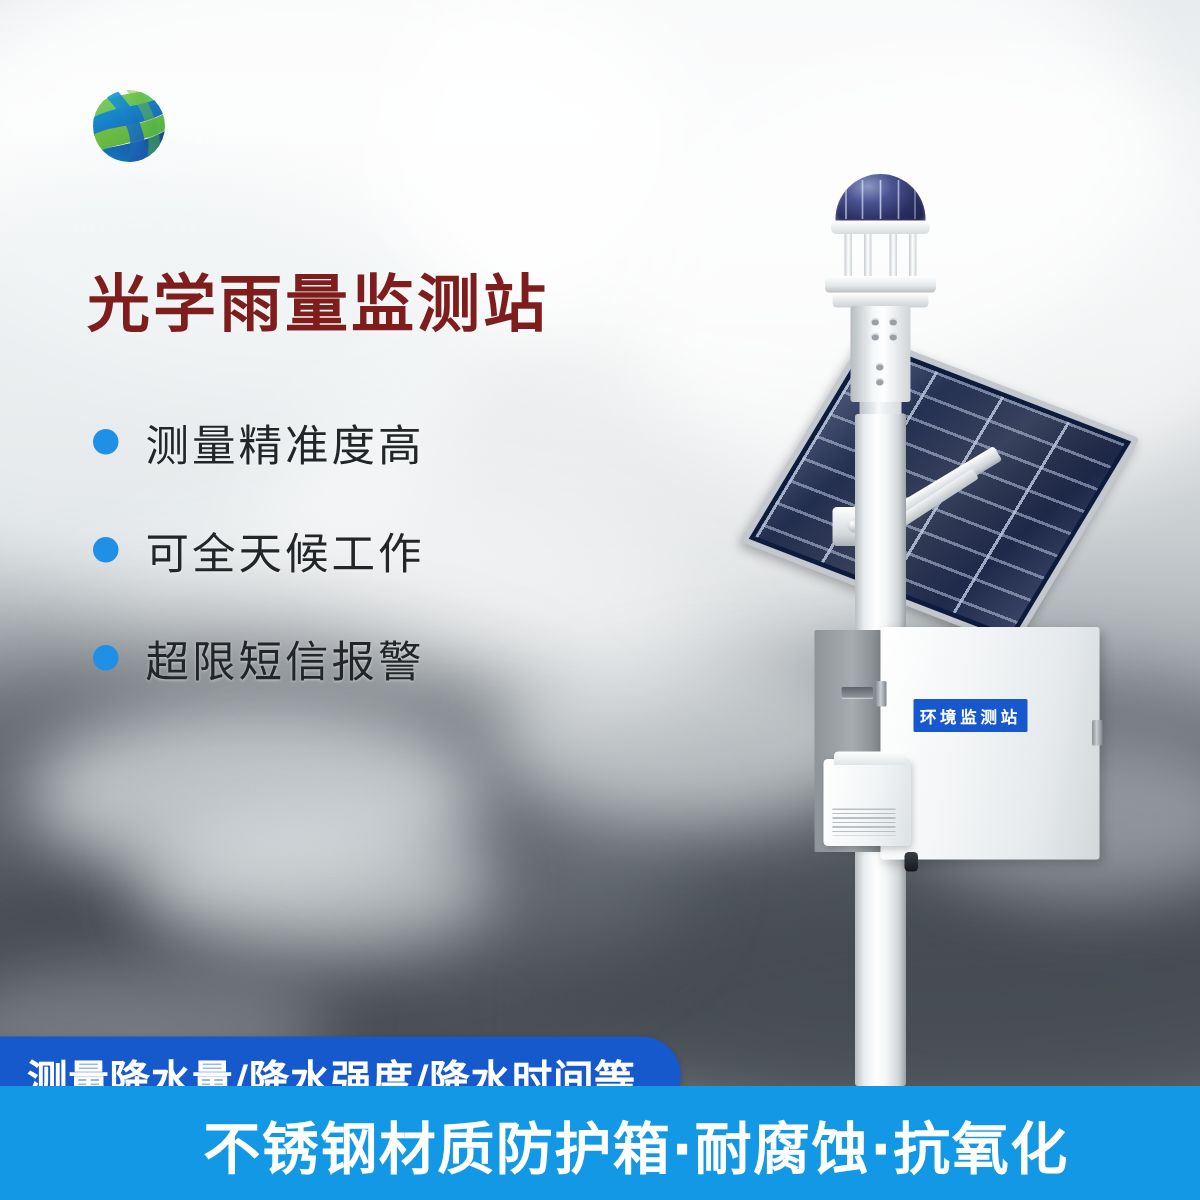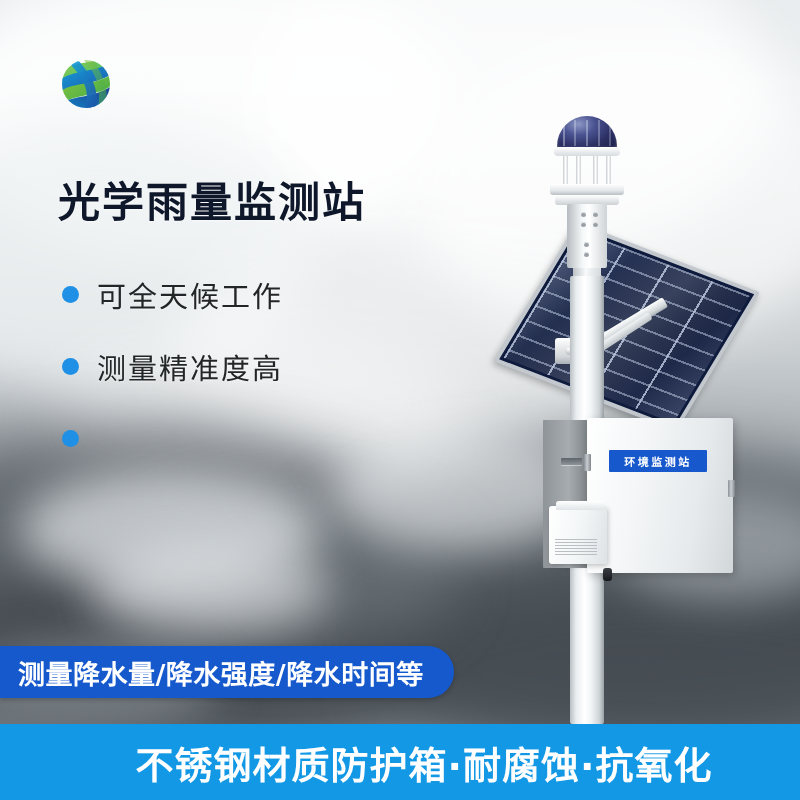--- a/index.html
+++ b/index.html
@@ -48,42 +48,42 @@
   .logo-mark{width:52px;height:52px;position:relative;flex:0 0 auto;}
   .logo-text{
     font-size:33px;font-weight:bold;color:#1d1d1d;letter-spacing:1px;
     position:relative;line-height:1;font-family:"DejaVu Sans","Liberation Sans",sans-serif;
   }
   .logo-reg{position:absolute;right:-16px;top:-9px;font-size:12px;font-weight:normal;}
 
   
   .headline{
     position:absolute;left:58px;top:168px;
-    font-size:42px;font-weight:bold;color:#0f172a;letter-spacing:2px;
+    font-size:42px;font-weight:bold;color:#7f1d1d;letter-spacing:2px;
     font-family:Liberation Serif, serif;
     text-shadow:0 1px 2px rgba(255,255,255,.55);
   }
 
   
   .bullets{position:absolute;left:62px;top:258px;}
   .bullet{display:flex;align-items:center;height:72px;}
   .dot{
     width:17px;height:17px;border-radius:50%;
     background:#1f90e6;flex:0 0 auto;margin-right:18px;
     box-shadow:0 0 0 0 rgba(0,0,0,0);
   }
   .bullet-text{
     font-size:29px;color:#232628;letter-spacing:2px;font-weight:500;
     font-family:"DejaVu Sans","Liberation Sans",sans-serif;
     text-shadow:0 1px 2px rgba(255,255,255,.5);
   }
 
   
   .pill{
-    position:absolute;left:0;top:646px;height:52px;
+    position:absolute;left:0;top:691px;height:52px;
     background:#1659cc;border-radius:0 26px 26px 0;
     display:flex;align-items:center;padding:0 30px 0 18px;
     box-shadow:0 2px 5px rgba(0,0,0,.22);
   }
   .pill-text{
     color:#fff;font-size:27px;font-weight:bold;letter-spacing:.5px;
     font-family:"DejaVu Sans","Liberation Sans",sans-serif;white-space:nowrap;
   }
 
   
@@ -211,21 +211,21 @@
     position:absolute;left:18px;top:38px;width:21px;height:7px;
     background:linear-gradient(180deg,#5d646a,#8e949a);border-radius:1px;
     box-shadow:0 1px 0 rgba(255,255,255,.45);
   }
   .cab-door{
     position:absolute;left:44px;top:0;width:146px;height:155px;
     background:linear-gradient(100deg,#ffffff 0%,#f4f6f7 35%,#e6eaec 72%,#d2d7da 100%);
     border-radius:2px;box-shadow:2px 3px 8px rgba(0,0,0,.22);
   }
   .cab-label{
-    position:absolute;left:22px;top:32px;width:98px;height:22px;
+    position:absolute;left:22px;top:48px;width:76px;height:22px;
     background:#1758cc;border-radius:1px;
     display:flex;align-items:center;justify-content:center;
   }
   .cab-label span{
     color:#fff;font-size:11px;font-weight:bold;letter-spacing:2.5px;
     font-family:"DejaVu Sans","Liberation Sans",sans-serif;
   }
   .hinge{position:absolute;width:7px;height:17px;border-radius:1px;
     background:linear-gradient(90deg,#8a9096,#c8ced2 45%,#7e848a);}
   .h1{left:41px;top:36px;} .h2{left:41px;top:110px;}
@@ -363,28 +363,29 @@
         </g>
       </svg>
     </div>
   </div>
 
   <div class="headline">光学雨量监测站</div>
 
   <div class="bullets">
     <div class="bullet">
       <span class="dot"></span>
-      <span class="bullet-text">可全天候工作</span>
+      <span class="bullet-text">测量精准度高</span>
     </div>
     <div class="bullet">
       <span class="dot"></span>
-      <span class="bullet-text">测量精准度高</span>
+      <span class="bullet-text">可全天候工作</span>
     </div>
     <div class="bullet">
       <span class="dot"></span>
+      <span class="bullet-text">超限短信报警</span>
     </div>
   </div>
 
   <div class="pill">
     <span class="pill-text">测量降水量/降水强度/降水时间等</span>
   </div>
 
   <div class="bottom-bar">
     <span class="bottom-text">不锈钢材质防护箱·耐腐蚀·抗氧化</span>
   </div>

